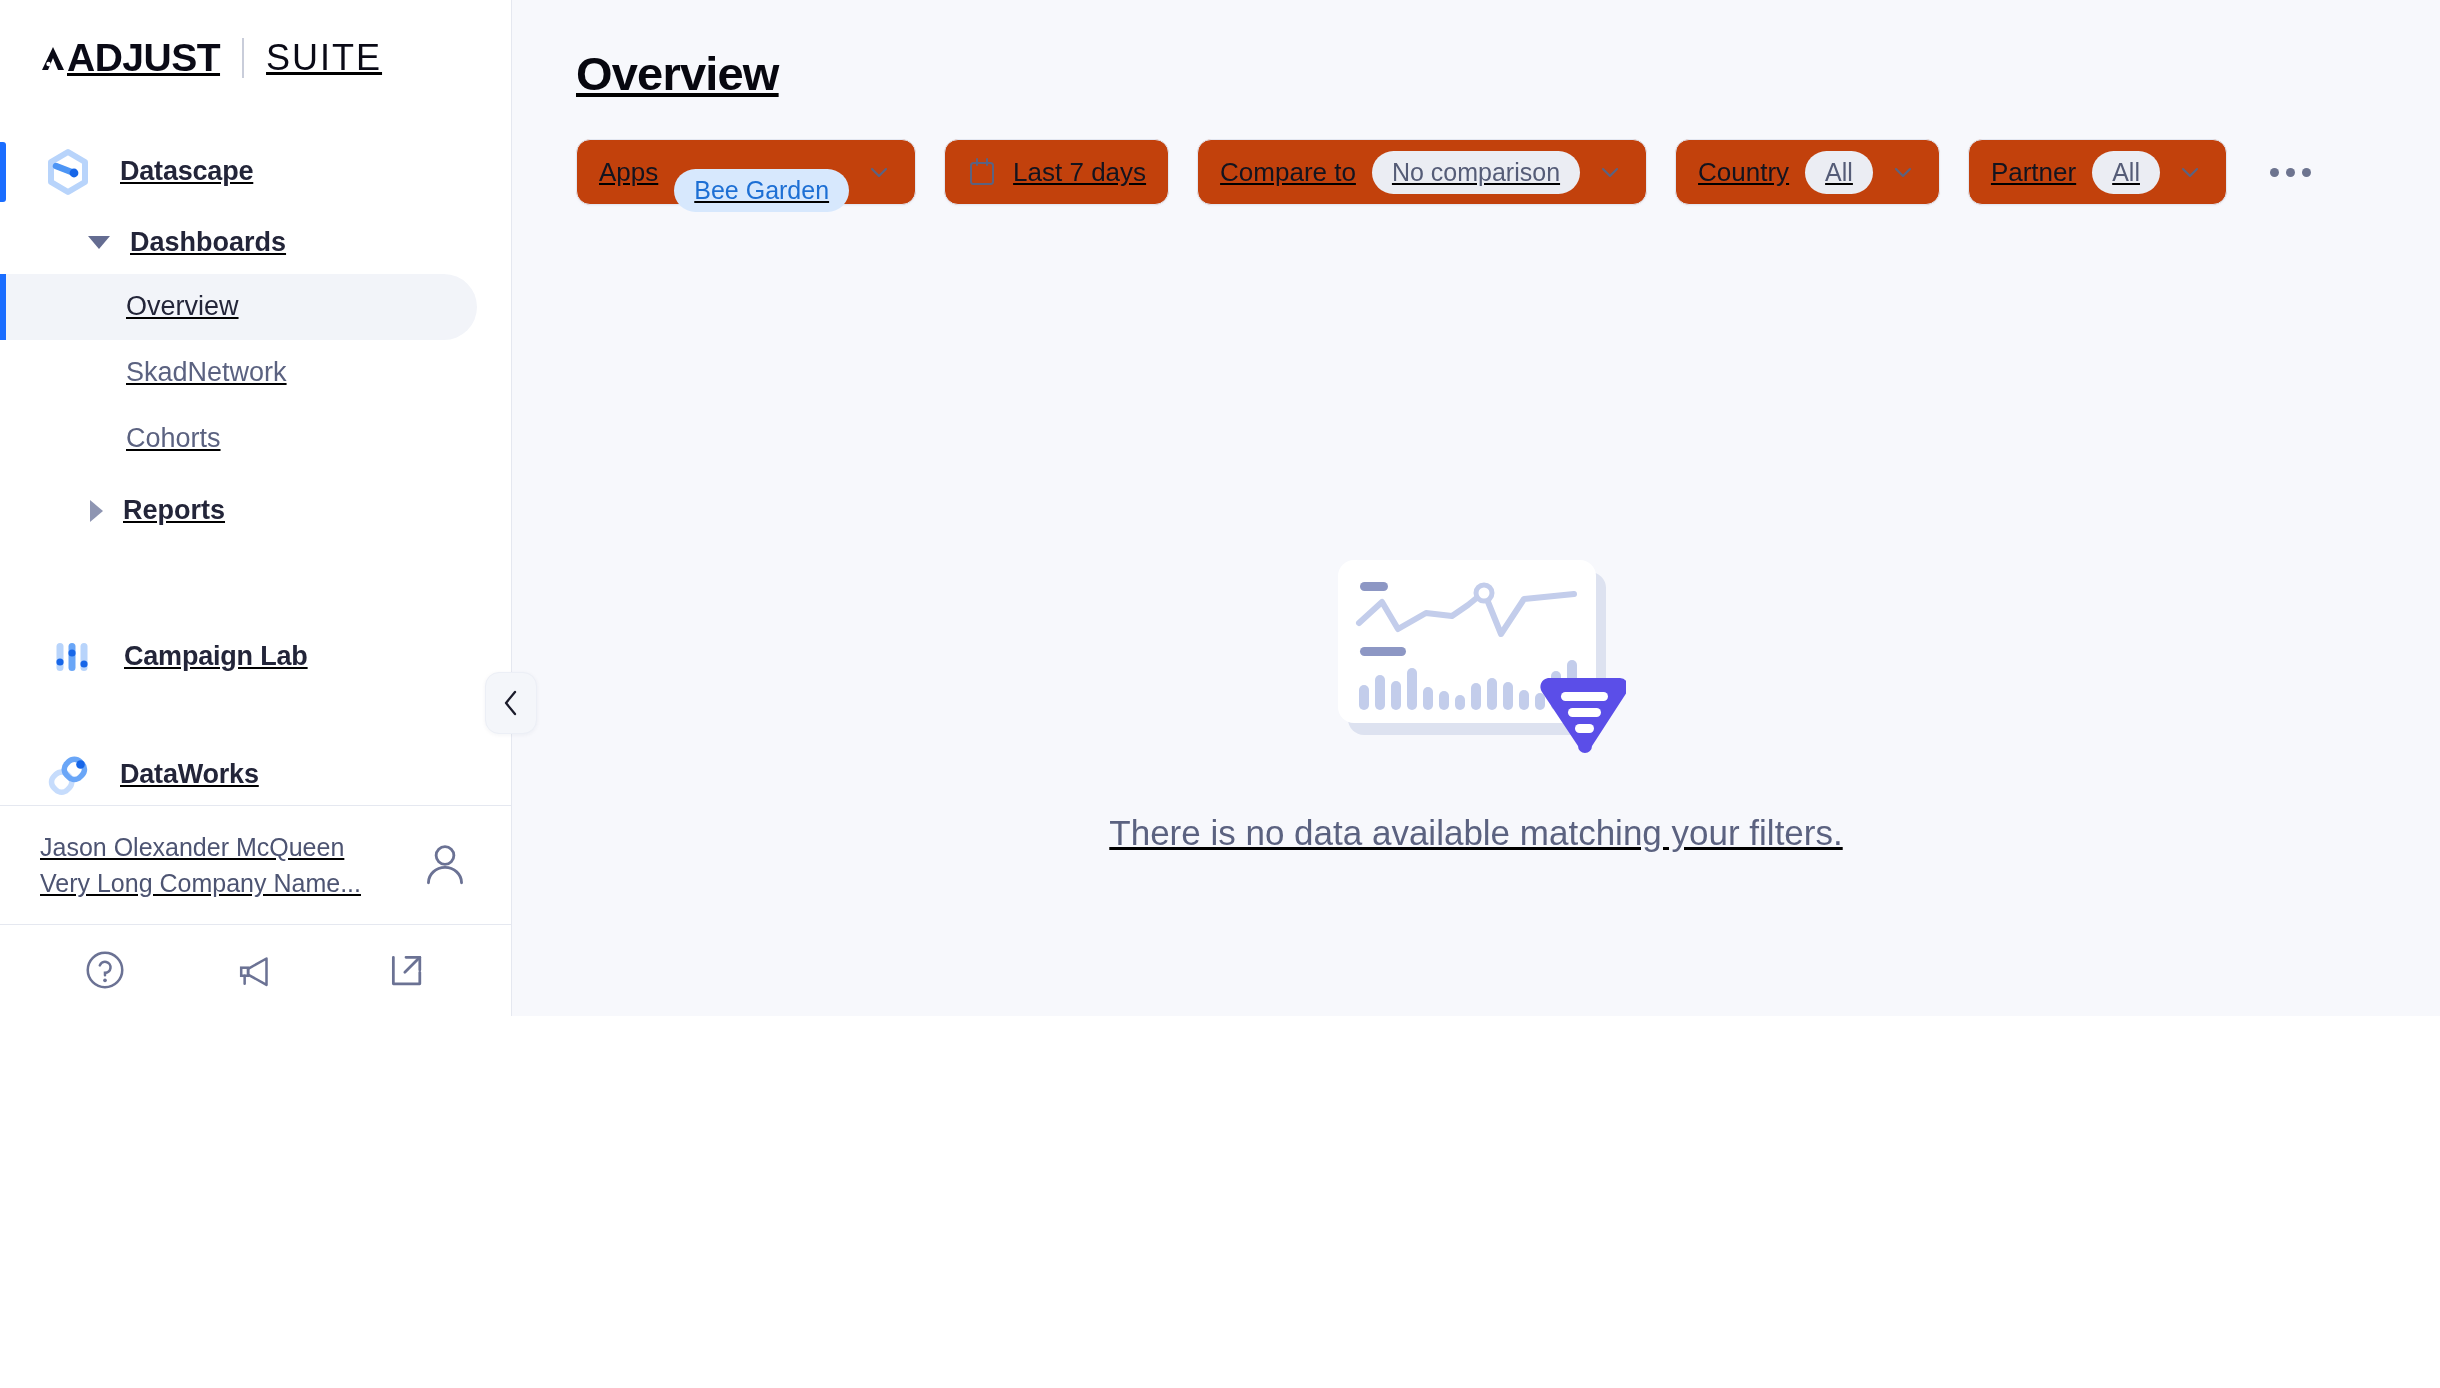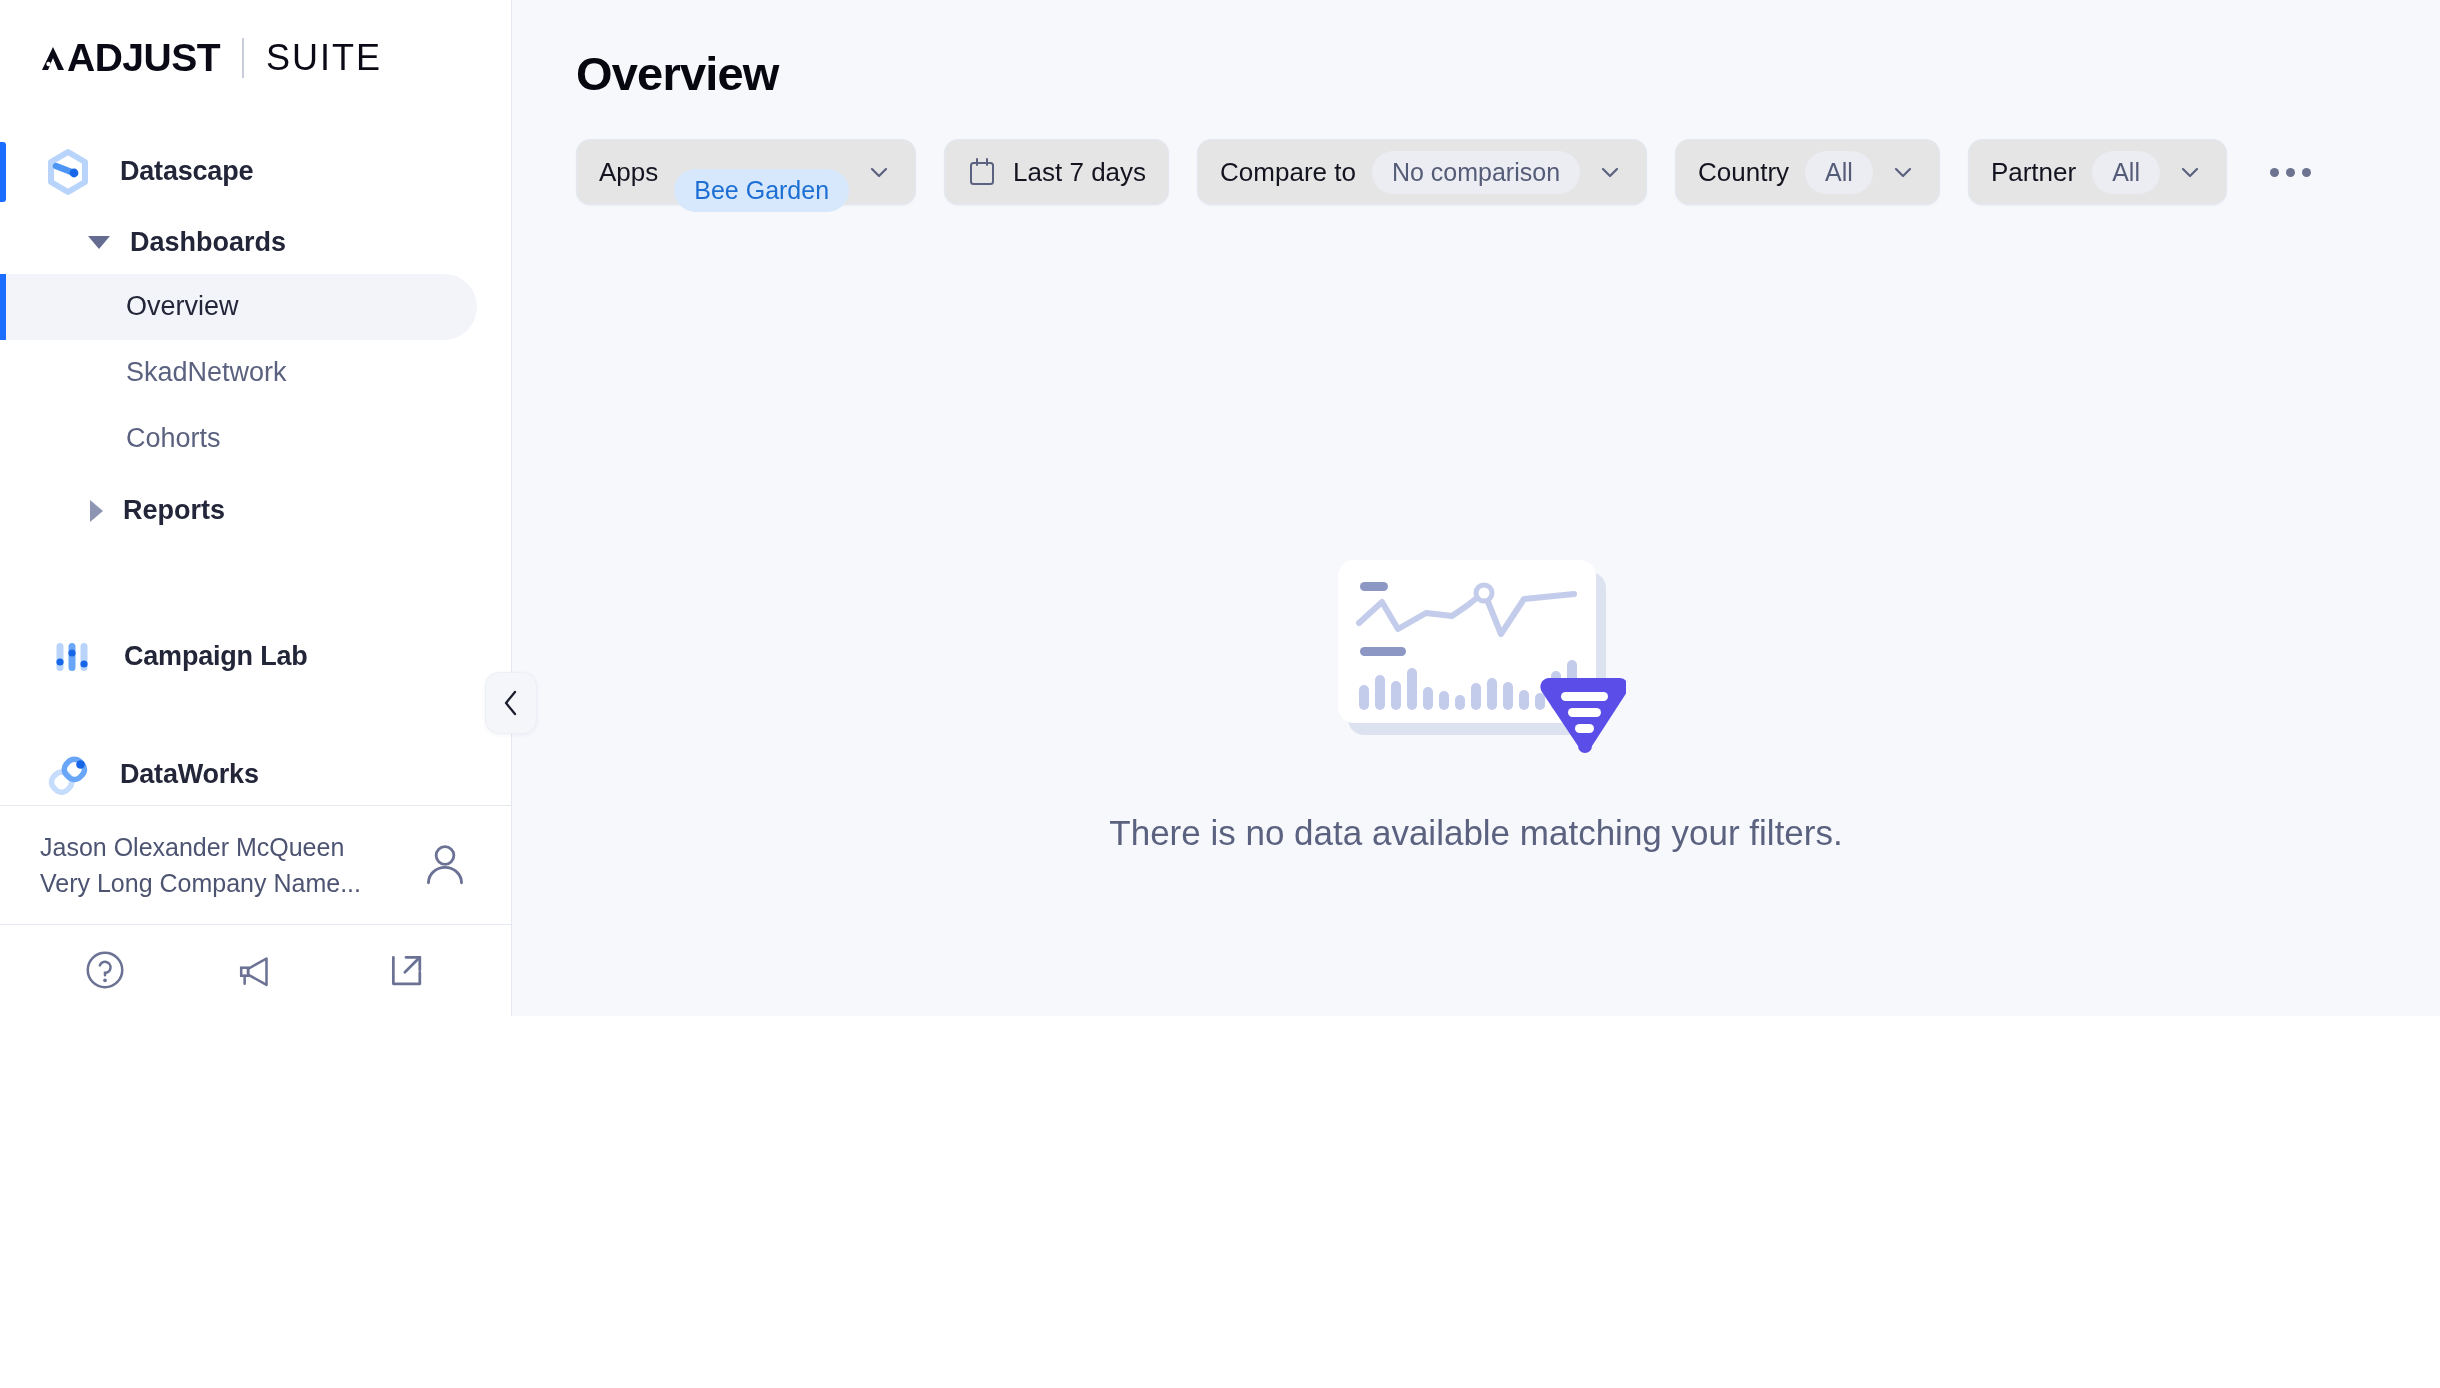--- a/index.html
+++ b/index.html
@@ -1,21 +1,21 @@
 <!DOCTYPE html>
 <html><head>
 <meta charset="utf-8">
 <style>
   * { box-sizing: border-box; margin: 0; padding: 0; }
   html, body {
     width: 2440px; height: 1388px;
     font-family: "Liberation Sans", sans-serif;
     background: #ffffff; overflow: hidden;
   }
-  .app { display: flex; width: 2440px; height: 1016px; }
+  .app { display: flex; width: 2440px; height: 1016px; text-decoration: underline; }
 
   
   .sidebar {
     width: 512px; height: 100%;
     background: #ffffff;
     border-right: 1px solid #e5e8f0;
     display: flex; flex-direction: column;
     position: relative; flex: 0 0 512px;
   }
   .brand { padding: 36px 0 0 40px; height: 112px; display: flex; align-items: flex-start; }
@@ -103,21 +103,21 @@
   }
   .page-title {
     font-size: 47px; font-weight: 700; color: #07070f;
     letter-spacing: -0.8px; padding: 46px 0 0 64px;
   }
   .toolbar {
     display: flex; align-items: center; gap: 28px;
     padding: 38px 0 0 64px;
   }
   .filter {
-    height: 66px; background: #e5e5e5;
+    height: 66px; background: #c2410c;
     border: 1px solid #e3e7f1; border-radius: 14px;
     display: flex; align-items: center; gap: 16px;
     padding: 0 22px; cursor: pointer;
     box-shadow: 0 1px 2px rgba(25,35,80,0.04);
   }
   .filter-label { font-size: 26px; color: #13141f; white-space: nowrap; }
   .pill {
     font-size: 25px; border-radius: 24px; padding: 7px 20px; white-space: nowrap;
   }
   .pill-blue { background: #d7e8fd; color: #1d6fd4; margin-top: 37px; }

